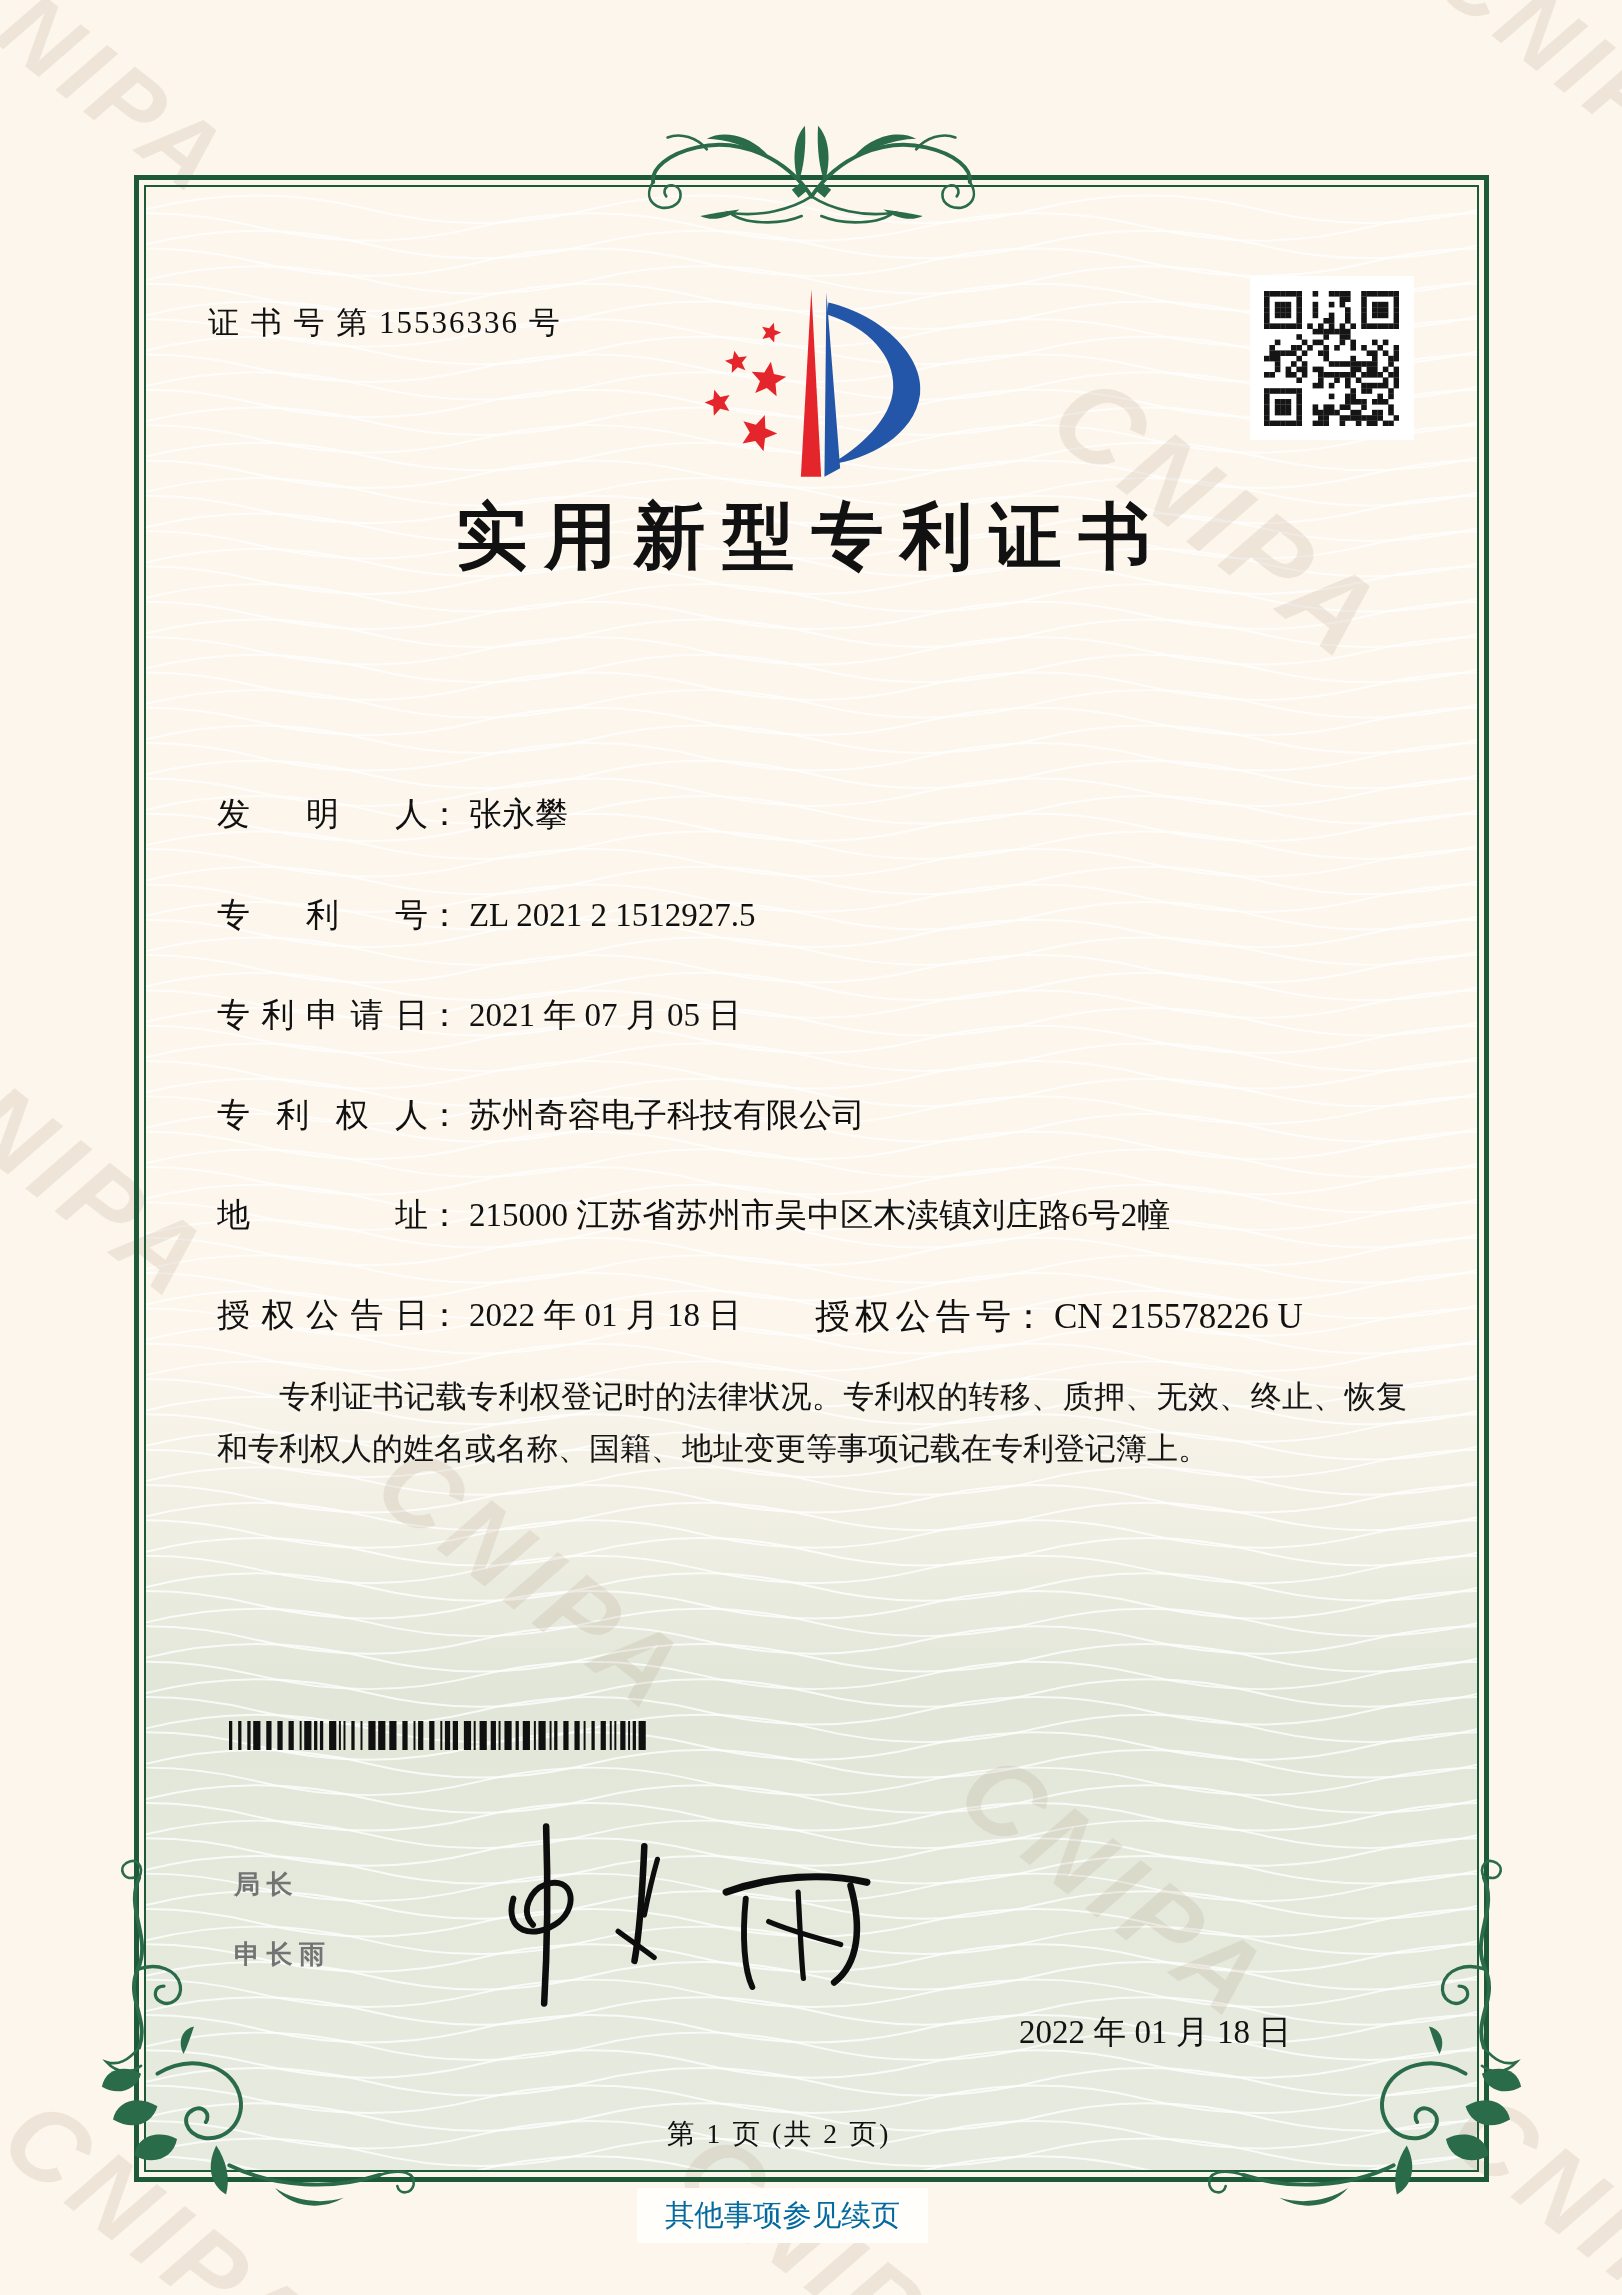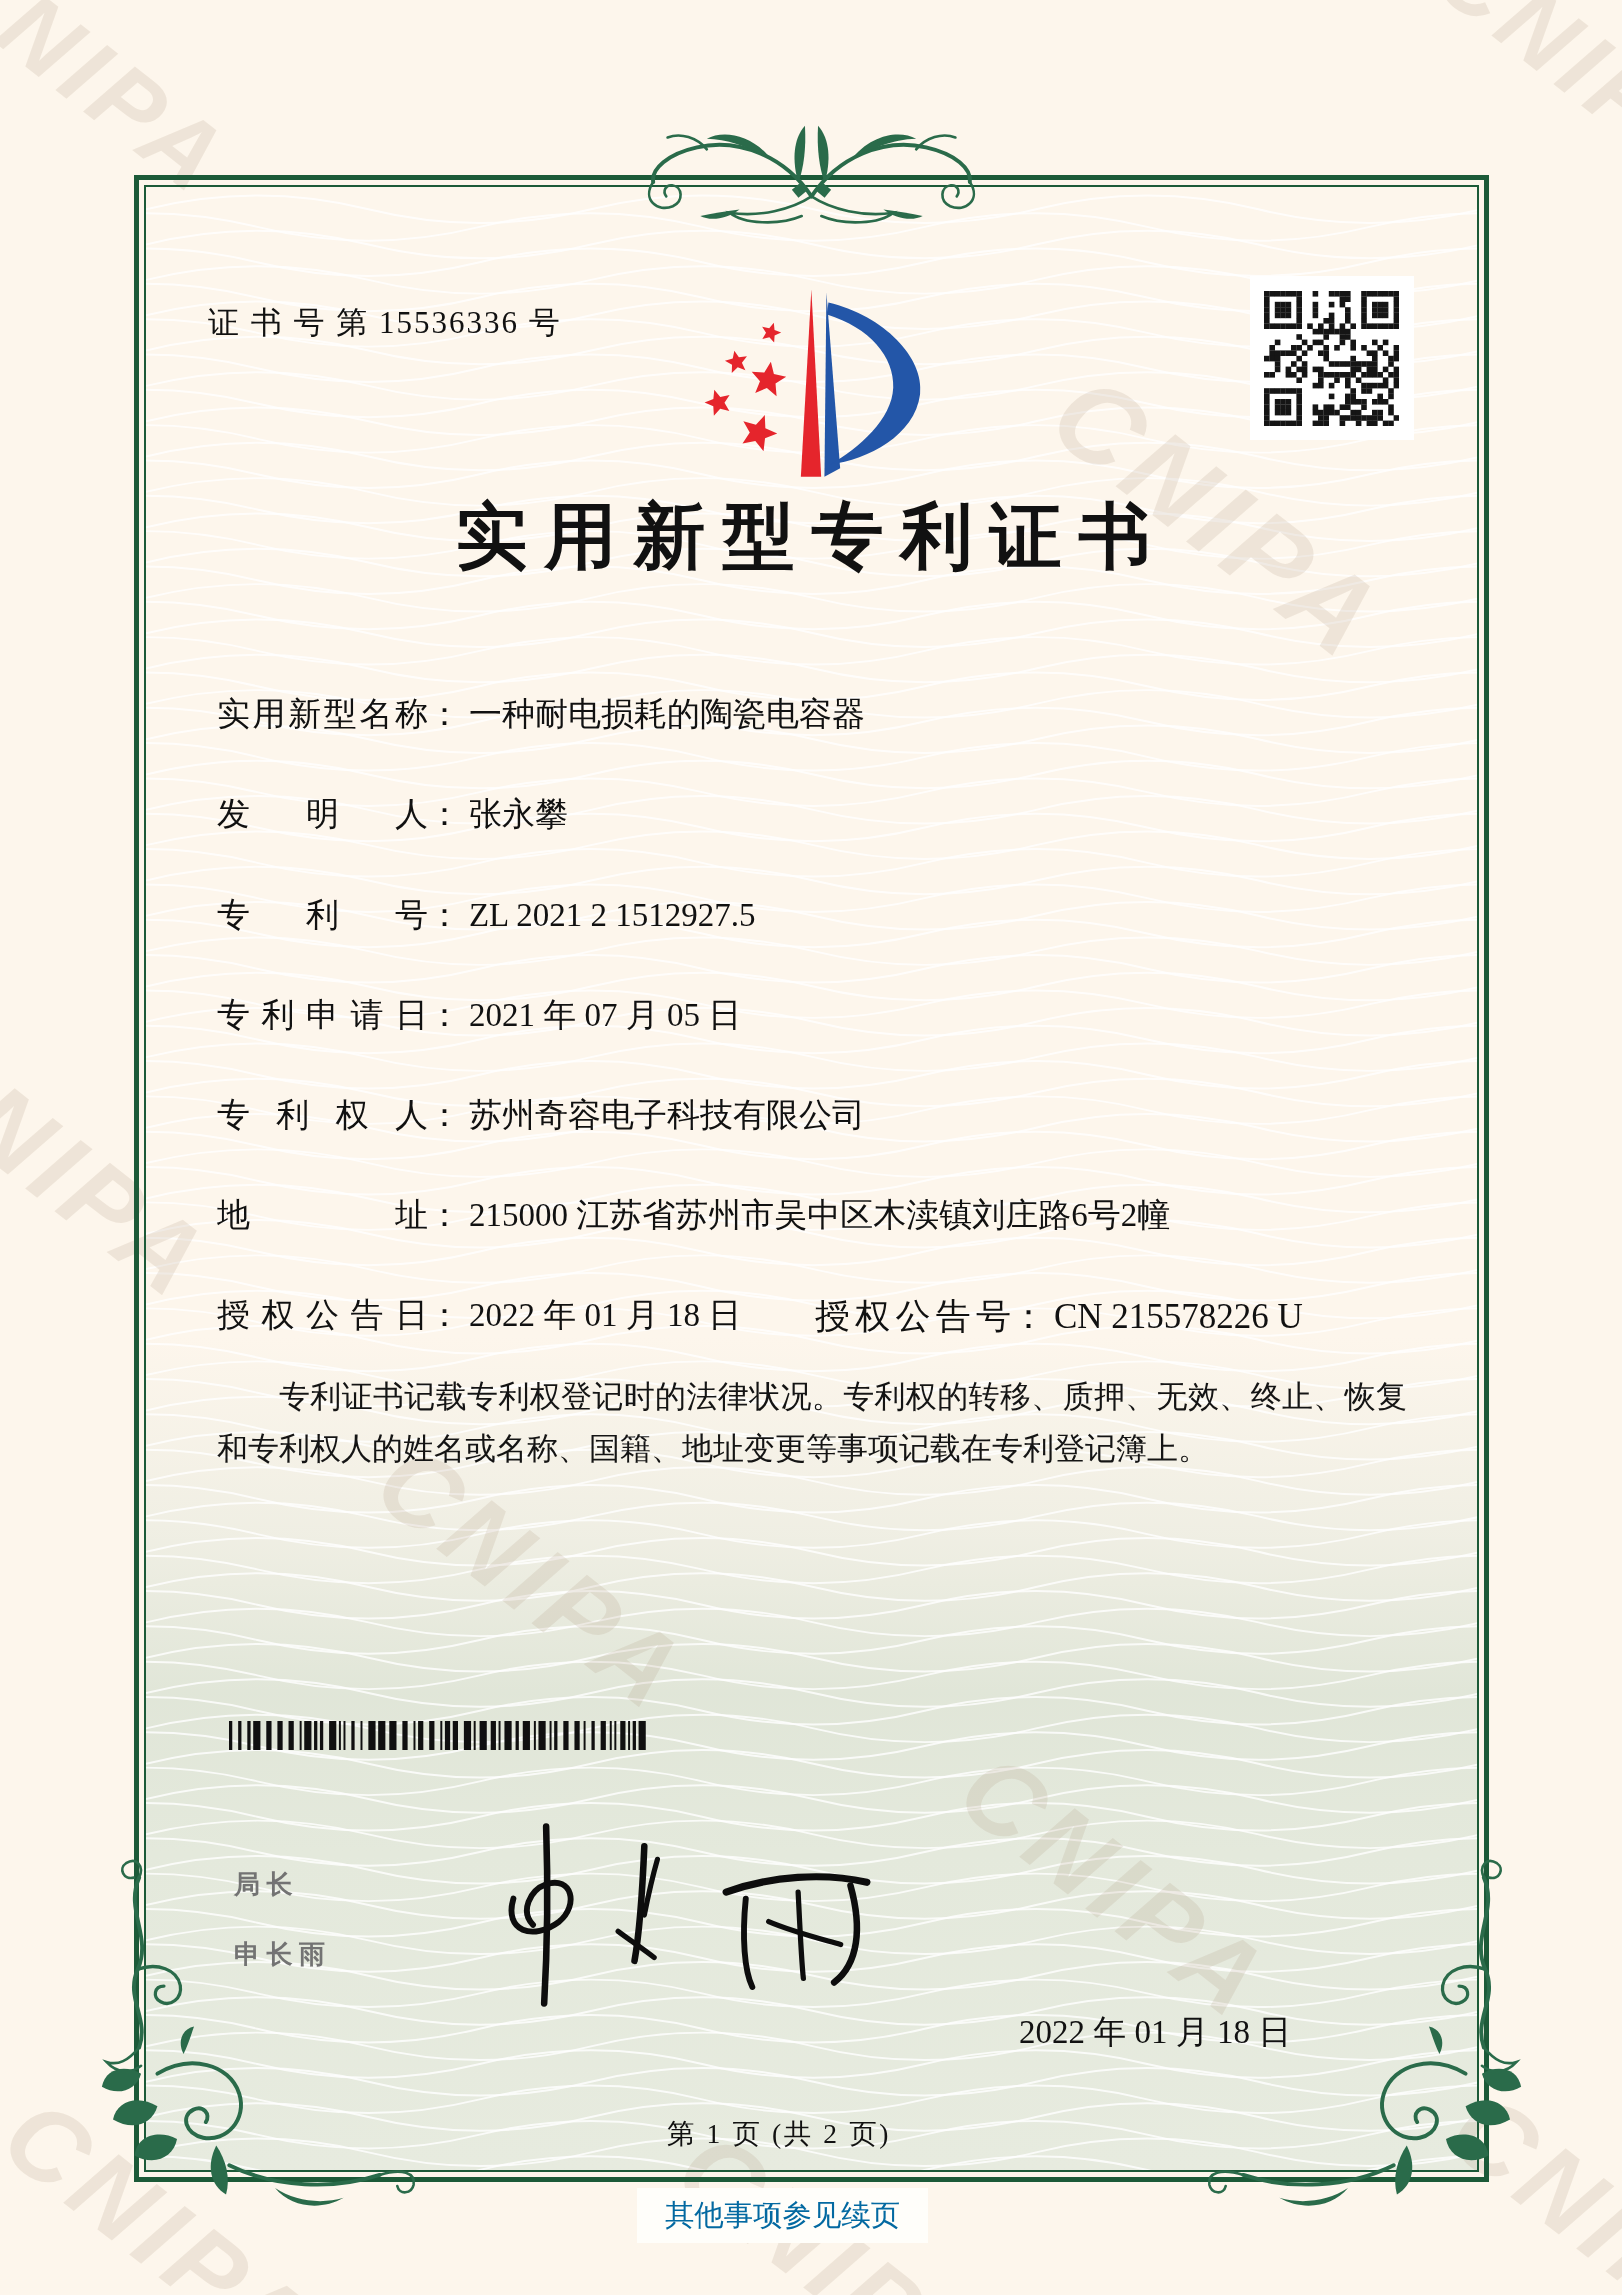--- a/index.html
+++ b/index.html
@@ -517,23 +517,20 @@
       <rect x="196.8" y="98.4" width="8.5" height="8.5" fill="#151515"></rect>
       <rect x="196.8" y="114.8" width="8.5" height="8.5" fill="#151515"></rect>
       <rect x="196.8" y="123.0" width="8.5" height="8.5" fill="#151515"></rect>
       <rect x="196.8" y="131.2" width="8.5" height="8.5" fill="#151515"></rect>
       <rect x="196.8" y="139.4" width="8.5" height="8.5" fill="#151515"></rect>
       <rect x="196.8" y="188.6" width="8.5" height="8.5" fill="#151515"></rect>
     </svg>
 
   <div id="title">实用新型专利证书</div>
 
-  <div class="frow" style="top:692px;">
-    <span class="flabel">实用新型名称</span><span class="fcolon">：</span><span class="fvalue">一种耐电损耗的陶瓷电容器</span>
-  </div>
   <div class="frow" style="top:792px;">
     <span class="flabel">发明人</span><span class="fcolon">：</span><span class="fvalue">张永攀</span>
   </div>
   <div class="frow" style="top:893px;">
     <span class="flabel">专利号</span><span class="fcolon">：</span><span class="fvalue">ZL 2021 2 1512927.5</span>
   </div>
   <div class="frow" style="top:993px;">
     <span class="flabel">专利申请日</span><span class="fcolon">：</span><span class="fvalue">2021 年 07 月 05 日</span>
   </div>
   <div class="frow" style="top:1093px;">

